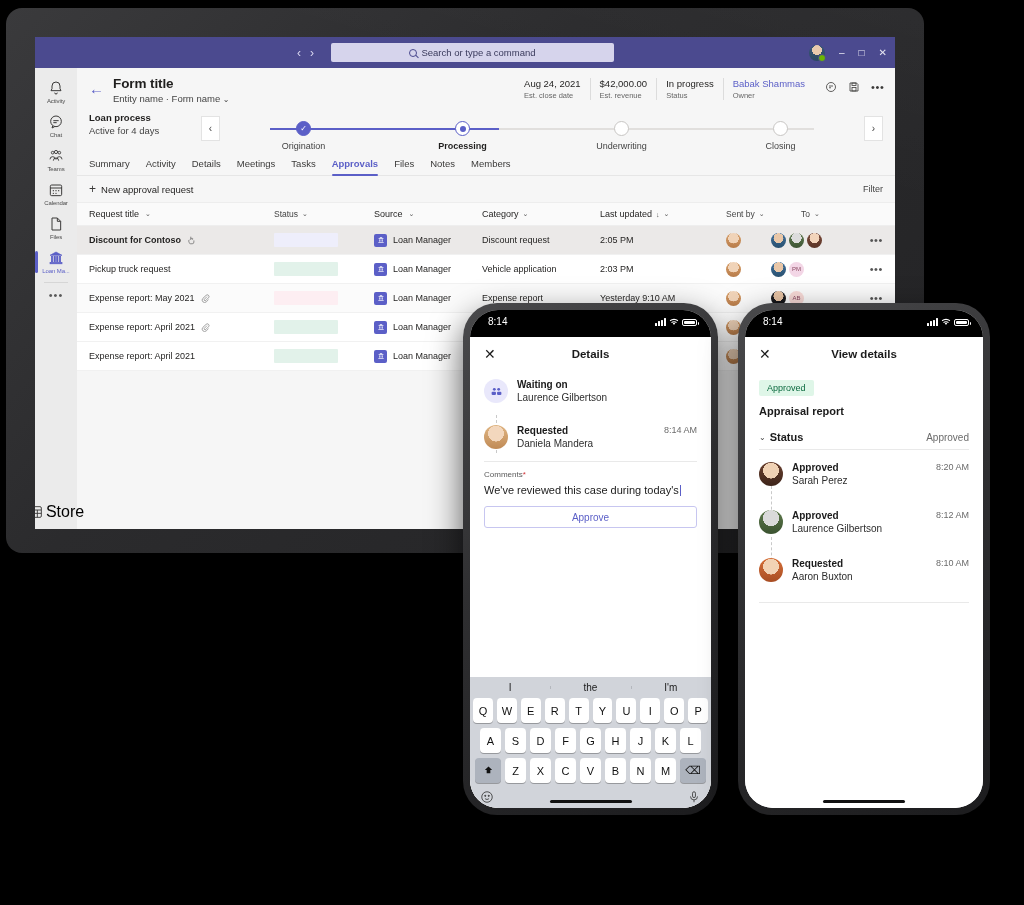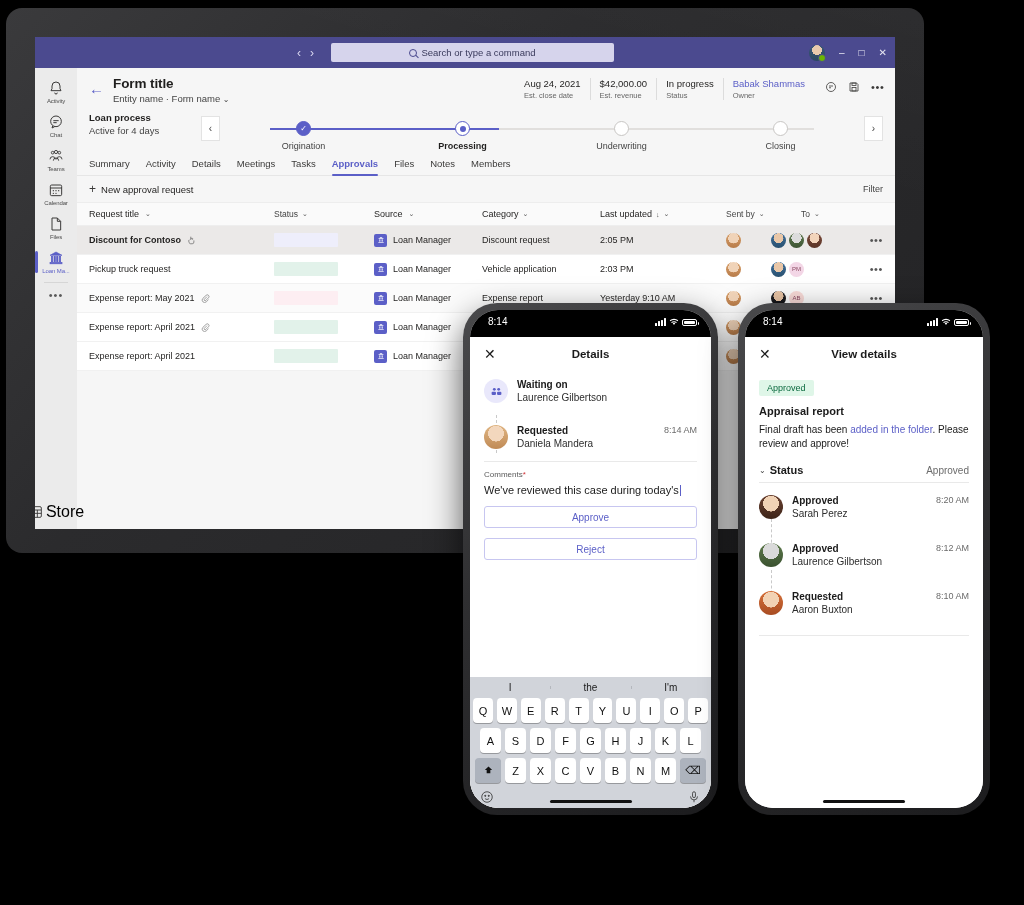--- a/index.html
+++ b/index.html
@@ -675,21 +675,20 @@
         <div class="divider"></div>
 
         <div class="field-lbl">
           <span>Comments</span><span class="req">*</span>
         </div>
         <div class="field-val">
           <span>We've reviewed this case during today's</span><span class="caret"></span>
         </div>
 
         <div class="btn-outline">Approve</div>
-        <div class="btn-outline">Reject</div>
 
         <div class="kbd">
           <div class="kb-pred">
             <div>I</div>
             <div>the</div>
             <div>I'm</div>
           </div>
           <div class="kb-row">
             <div class="key">Q</div>
             <div class="key">W</div>
@@ -769,23 +768,20 @@
         <div class="sheet-head">
           <span class="x-ico">✕</span>
           <span class="sheet-title">View details</span>
         </div>
 
         <div style="padding:6px 14px 0;">
           <span class="badge-approved">Approved</span>
         </div>
 
         <div class="vd-title">Appraisal report</div>
-        <div class="vd-body">
-          <span>Final draft has been </span><a href="#">added in the folder</a><span>. Please review and approve!</span>
-        </div>
 
         <div class="status-row">
           <span class="cv">⌄</span>
           <span class="st">Status</span>
           <span class="rt">Approved</span>
         </div>
         <div class="hr-full"></div>
 
         <div style="position:relative; padding-top:4px;">
           <div class="connector" style="top:36px; height:34px;"></div>

